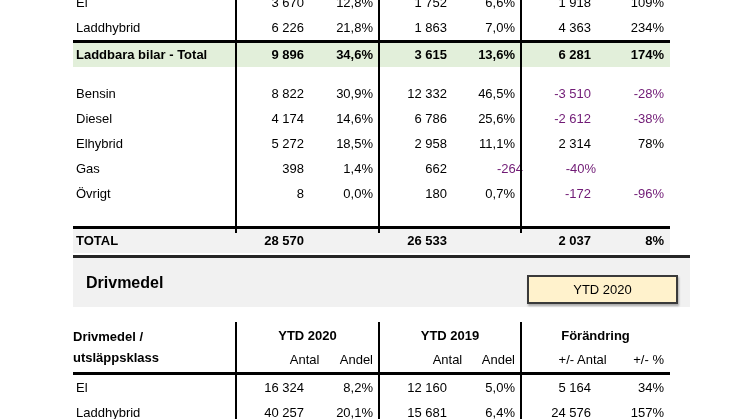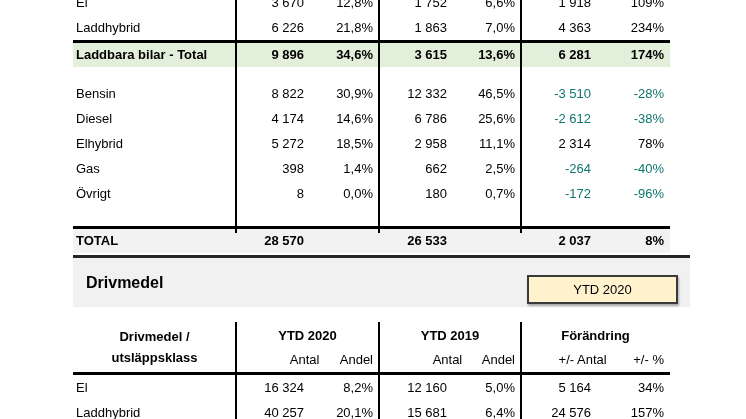--- a/index.html
+++ b/index.html
@@ -14,29 +14,29 @@
 
   
   #top-table{position:absolute;left:73px;top:-10px;width:597px;}
   #bottom-table{position:absolute;left:73px;top:322px;width:597px;height:103px;}
 
   .trow{display:flex;height:25px;line-height:25px;font-size:13px;white-space:nowrap;}
   .cell{box-sizing:border-box;overflow:hidden;}
   .lab{width:163px;padding-left:3px;text-align:left;}
   .c1{width:74px}.c2{width:69px}.c3{width:74px}.c4{width:68px}.c5{width:76px}.c6{width:73px}
   .num{text-align:right;padding-right:6px;}
-  .neg{color:#0f766e;}
+  .neg{color:#701a75;}
   .spacer{height:14px;}
   .green-total{background:#E2EFDA;border-top:3px solid #000;height:27px;line-height:24px;font-weight:700;box-sizing:border-box;}
   .gray-total{background:#F2F2F2;border-top:3px solid #000;height:27px;line-height:24px;font-weight:700;box-sizing:border-box;margin-top:20px;}
 
   
   .bt-header{display:flex;border-bottom:3px solid #000;box-sizing:border-box;height:53px;}
   .lab-hdr{width:163px;height:50px;display:flex;flex-direction:column;justify-content:center;
-           text-align:center;font-weight:700;font-size:13px;line-height:21px;box-sizing:border-box;}
+           text-align:left;font-weight:700;font-size:13px;line-height:21px;box-sizing:border-box;}
   .grp{display:flex;flex-direction:column;box-sizing:border-box;}
   .g1{width:143px}.g2{width:142px}.g3{width:149px}
   .grp-title{height:25px;line-height:27px;text-align:center;font-weight:700;font-size:13px;}
   .subrow{display:flex;height:25px;line-height:25px;font-size:13px;font-weight:400;margin-left:32px;}
   .g1 .sa{width:74px}.g1 .sb{width:69px}
   .g2 .sa{width:74px}.g2 .sb{width:68px}
   .g3 .sa{width:76px}.g3 .sb{width:73px}
 
   
   #panel{position:absolute;left:65px;top:255px;width:617px;height:52px;background:#F1F1F1;
@@ -110,21 +110,20 @@
           <div class="cell num c3">2 958</div>
           <div class="cell num c4">11,1%</div>
           <div class="cell num c5">2 314</div>
           <div class="cell num c6">78%</div>
         </div>
         <div class="trow ">
           <div class="cell lab">Gas</div>
           <div class="cell num c1">398</div>
           <div class="cell num c2">1,4%</div>
           <div class="cell num c3">662</div>
-          <div class="cell num c4">2,5%</div>
           <div class="cell num c5 neg">-264</div>
           <div class="cell num c6 neg">-40%</div>
         </div>
         <div class="trow ">
           <div class="cell lab">Övrigt</div>
           <div class="cell num c1">8</div>
           <div class="cell num c2">0,0%</div>
           <div class="cell num c3">180</div>
           <div class="cell num c4">0,7%</div>
           <div class="cell num c5 neg">-172</div>

